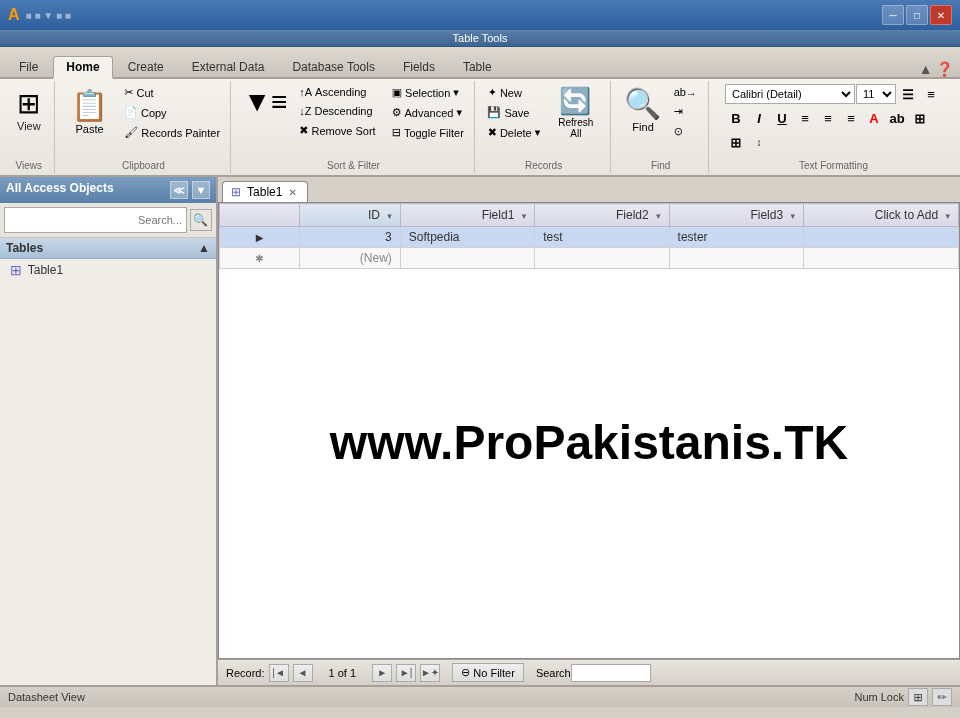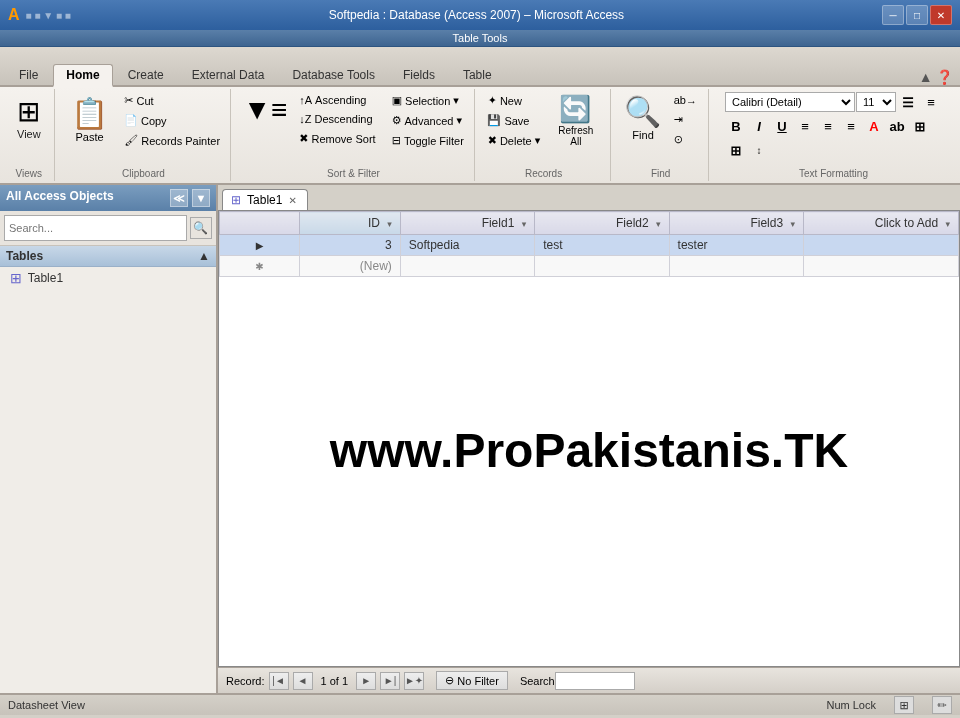--- a/index.html
+++ b/index.html
@@ -25,21 +25,21 @@
     }
     #title-bar .win-btn.close { background: #c0392b; }
 
     
     #ribbon-tabs {
       background: linear-gradient(to bottom, #ddd8d0, #c8c3bb);
       display: flex;
       align-items: flex-end;
       padding: 0 6px;
       border-bottom: 2px solid #a8a098;
-      height: 40px;
+      height: 32px;
     }
     .ribbon-tab {
       padding: 3px 12px;
       font-size: 12px;
       color: #333;
       cursor: pointer;
       border: 1px solid transparent;
       border-bottom: none;
       border-radius: 3px 3px 0 0;
       margin-right: 2px;
@@ -171,20 +171,21 @@
       align-items: center;
       gap: 3px;
     }
     #search-input {
       flex: 1;
       height: 22px;
       border: 1px solid #aaa;
       background: white;
       padding: 12px 4px;
       font-size: 11px;
+      text-align: right;
     }
     .search-icon-btn {
       width: 22px; height: 22px; display: flex; align-items: center; justify-content: center;
       border: 1px solid #aaa; background: #e8e4de; cursor: pointer;
     }
     #nav-section {
       background: linear-gradient(to bottom, #c8d8e8, #a8c0d8);
       padding: 3px 6px;
       display: flex;
       align-items: center;
@@ -301,21 +302,21 @@
       border-top: 2px solid #a8a098;
       height: 22px;
       display: flex;
       align-items: center;
       padding: 0 8px;
       font-size: 11px;
       color: #333;
       justify-content: space-between;
     }
     #status-left { display: flex; align-items: center; gap: 6px; }
-    #status-right { display: flex; align-items: center; gap: 18px; }
+    #status-right { display: flex; align-items: center; gap: 4px; }
     #status-right .view-icon {
       width: 20px; height: 18px; display: flex; align-items: center; justify-content: center;
       border: 1px solid #aaa; background: #ddd; cursor: pointer; font-size: 11px;
     }
 
     
     #record-nav {
       background: linear-gradient(to bottom, #e8e4de, #d4cfc8);
       border-top: 1px solid #a8a098;
       height: 26px;
@@ -323,21 +324,21 @@
       align-items: center;
       padding: 0 8px;
       gap: 4px;
       font-size: 11px;
     }
     .nav-btn {
       width: 20px; height: 18px; display: flex; align-items: center; justify-content: center;
       border: 1px solid #aaa; background: linear-gradient(to bottom, #eee, #ddd);
       cursor: pointer; font-size: 10px; color: #555;
     }
-    .record-info { margin: 0 4px; }
+    .record-info { margin: 0 12px; }
     .no-filter-btn {
       padding: 2px 8px; border: 1px solid #aaa; background: linear-gradient(to bottom, #eee, #ddd);
       cursor: pointer; font-size: 11px; display: flex; align-items: center; gap: 3px; margin-left: 8px;
     }
     .search-box {
       margin-left: 8px;
       display: flex;
       align-items: center;
     }
     .search-input-small {
@@ -353,21 +354,20 @@
     .tf-row { display: flex; align-items: center; gap: 1px; padding: 1px 8px; }
   </style>
 </head>
 <body>
 
 <div id="title-bar">
   <div class="title-left">
     <span style="font-size:16px; color:#ff9900; font-weight:bold;">A</span>
     <span style="color:rgba(255,255,255,0.5); font-size:10px;">■ ■ ▼ ■ ■</span>
   </div>
-  <div style="font-size:12px; color:white;">Softpedia : Database (Access 2007) – Microsoft Access</div>
   <div class="win-controls">
     <div class="win-btn">─</div>
     <div class="win-btn">□</div>
     <div class="win-btn close">✕</div>
   </div>
 </div>
 
 <div id="table-tools-bar">
   <span>Table Tools</span>
 </div>

